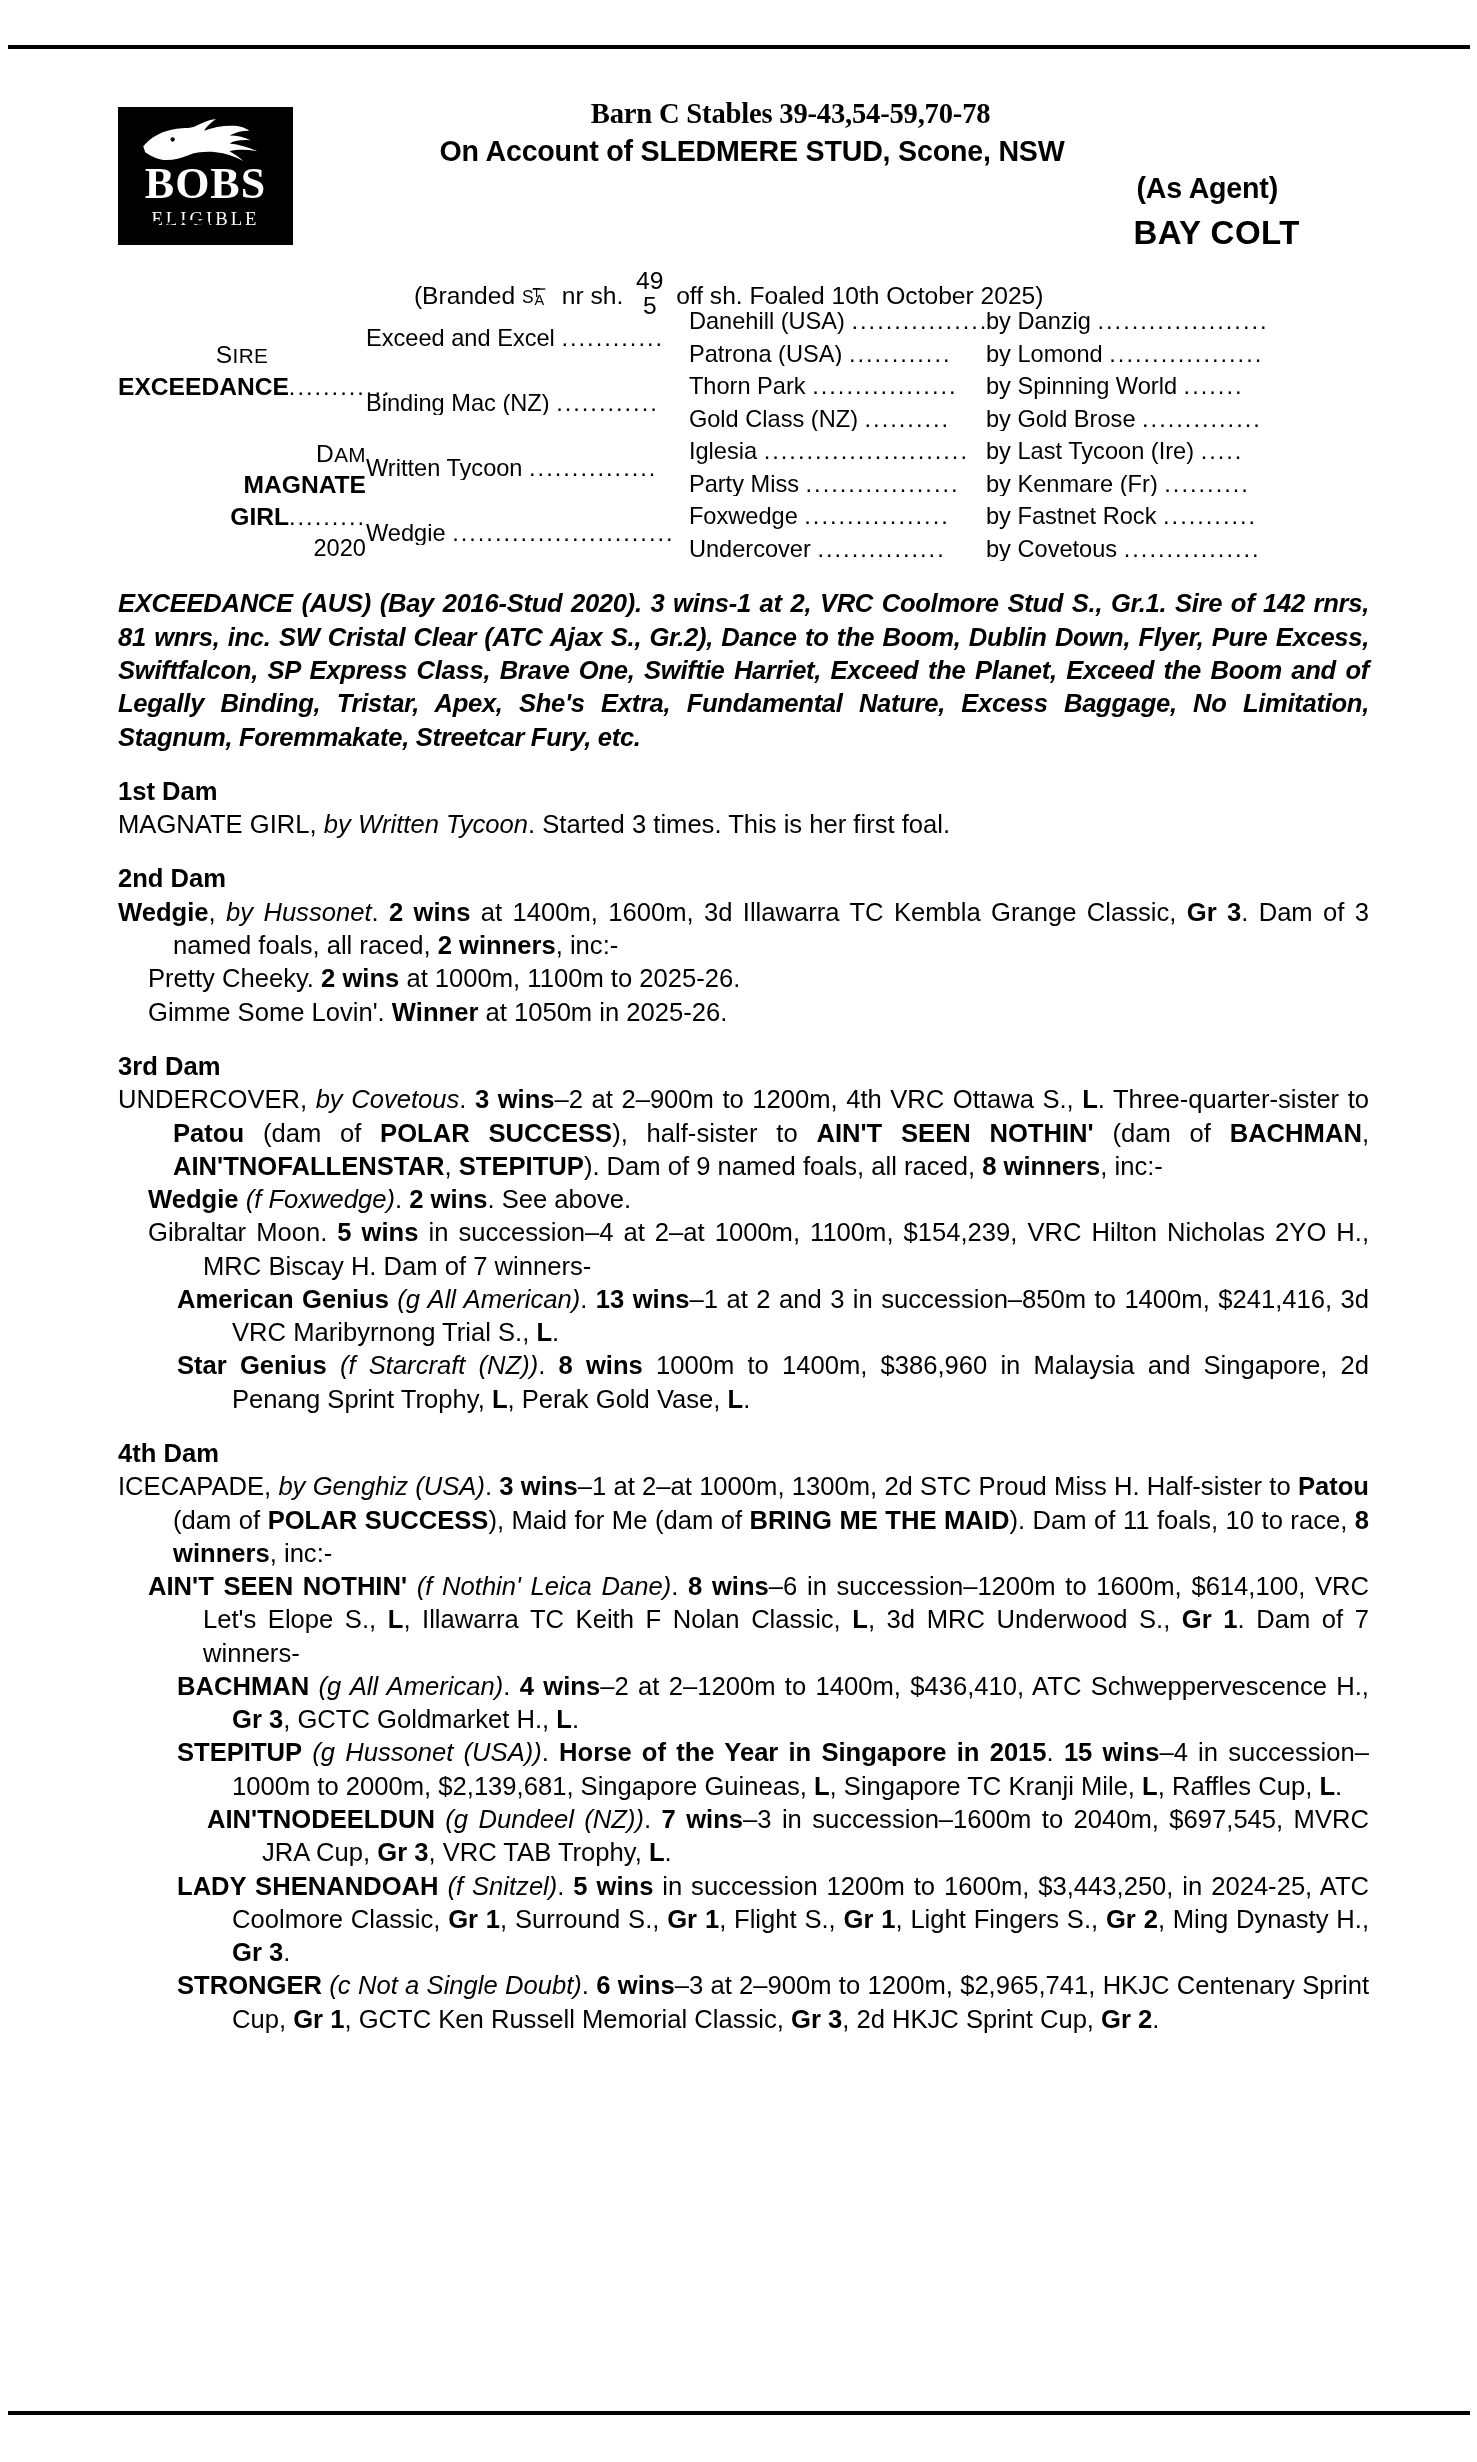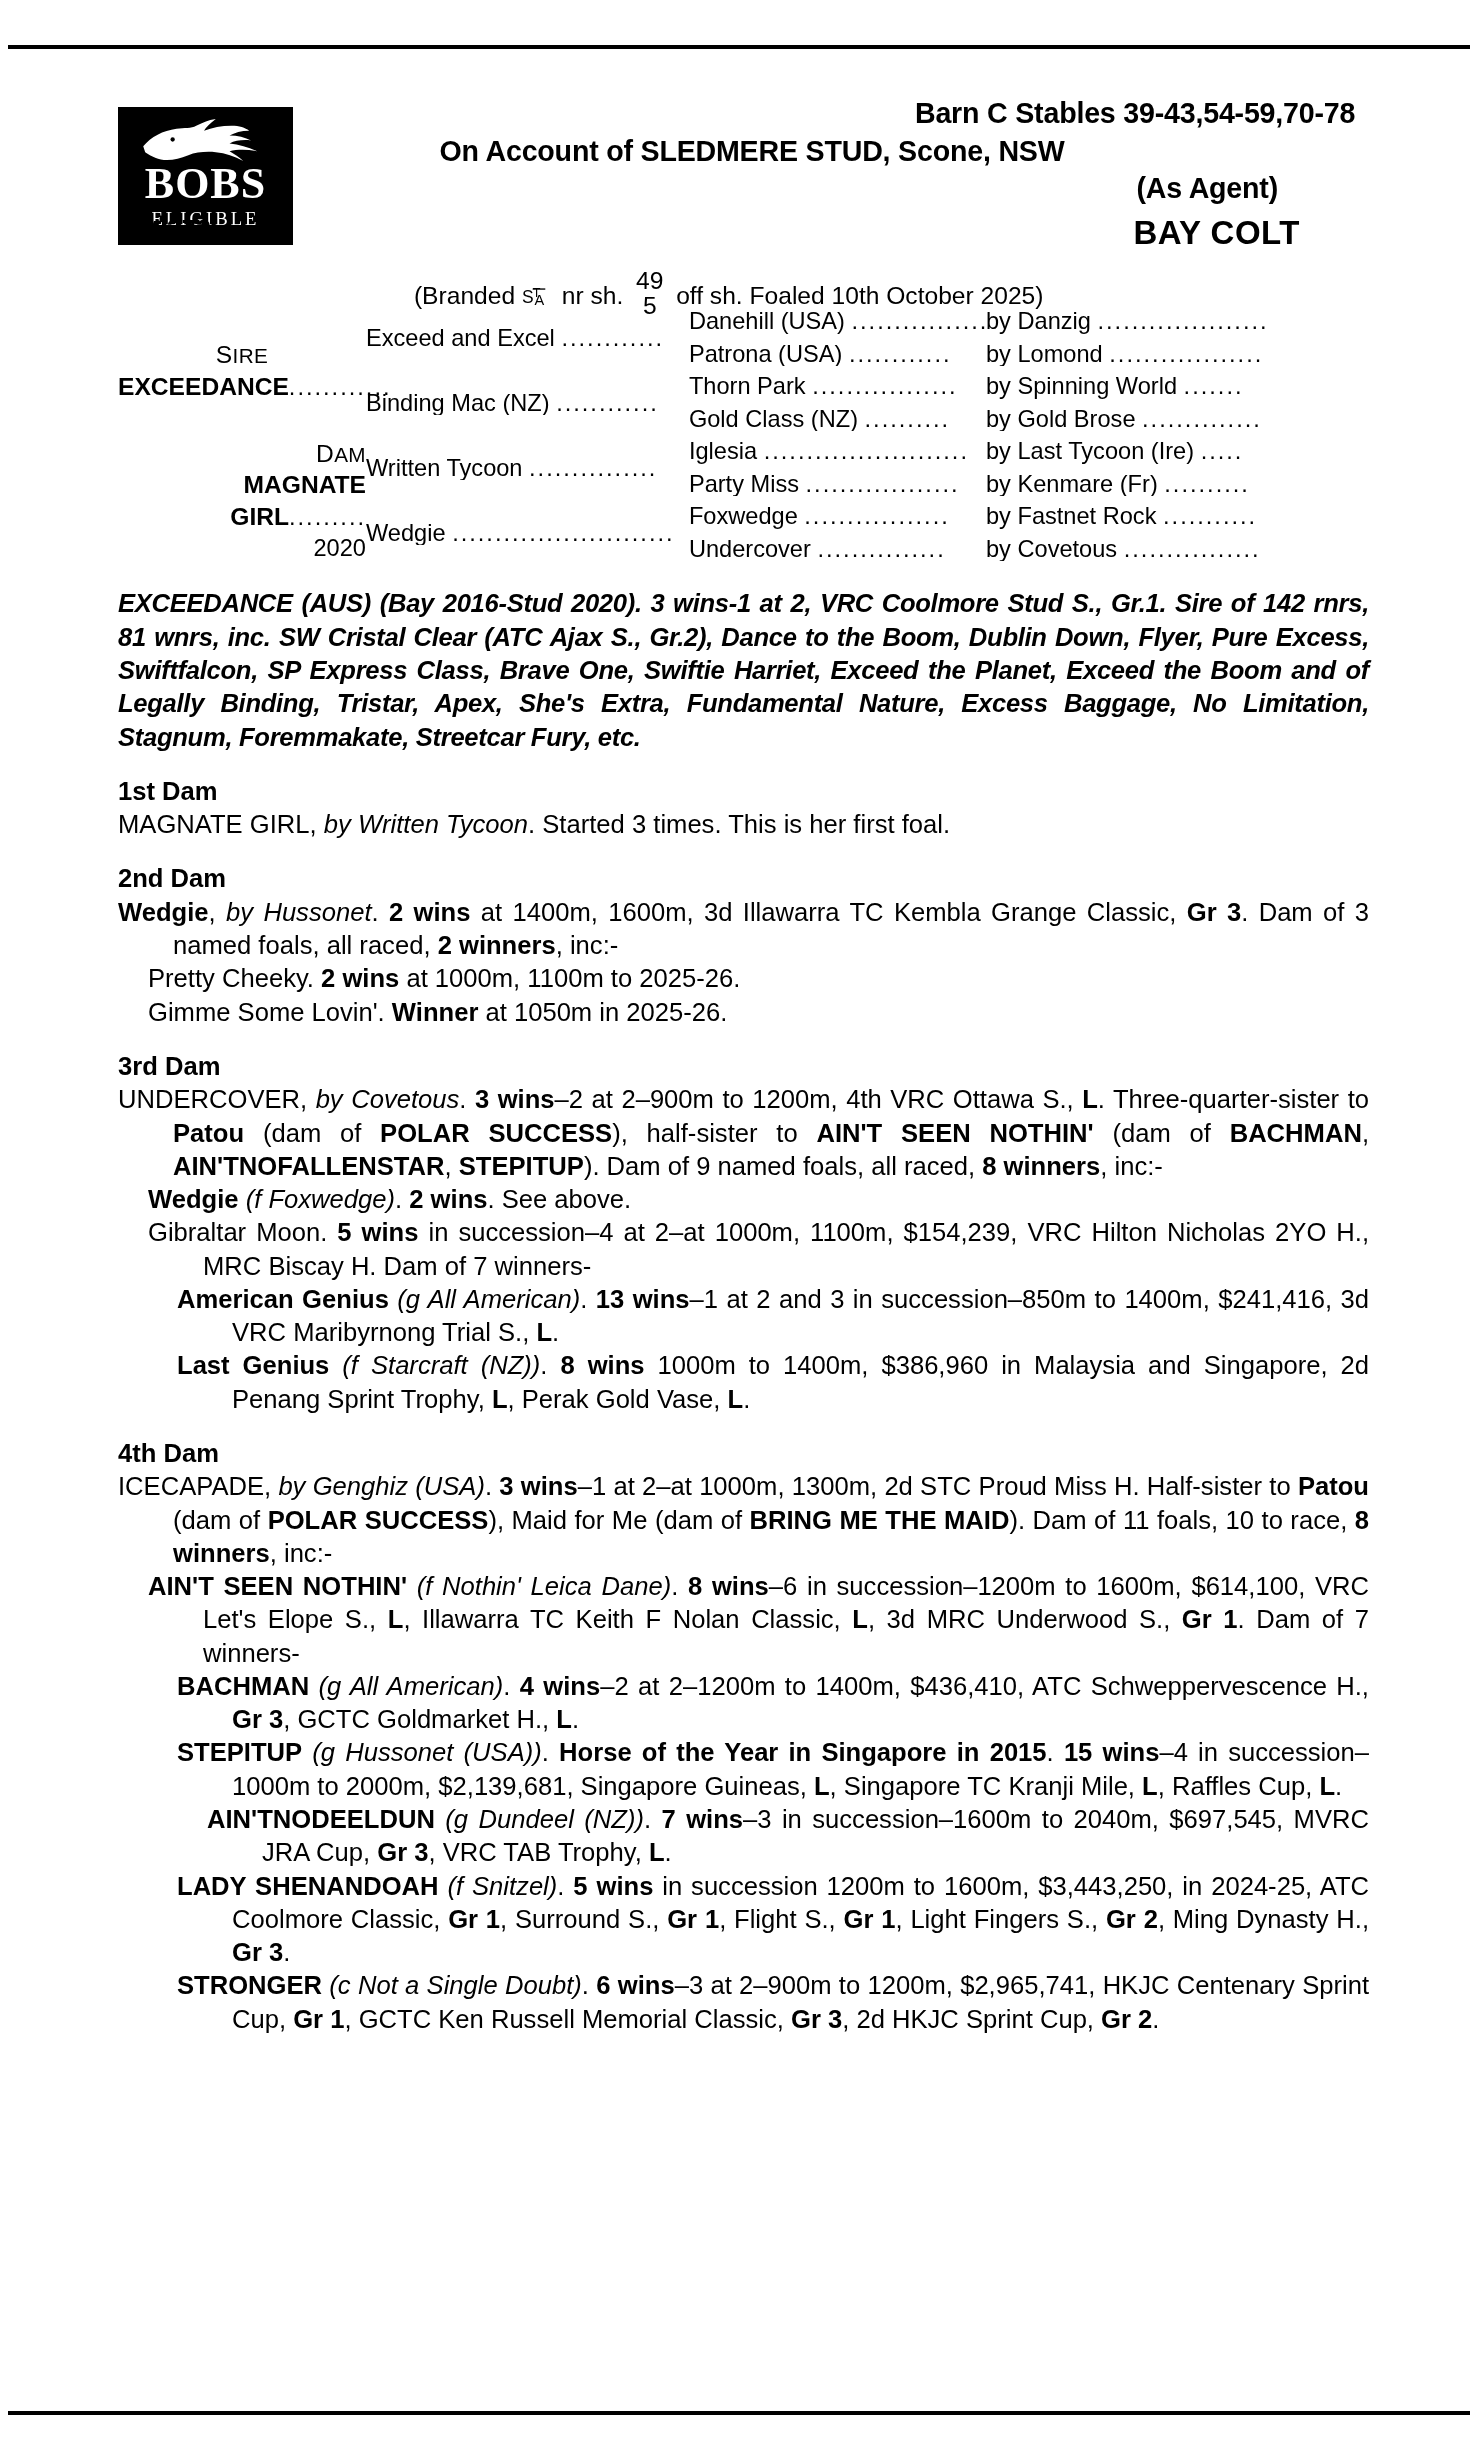--- a/index.html
+++ b/index.html
@@ -76,21 +76,21 @@
   }
 
   .hdr-lines {
     text-align: center;
     font-weight: 700;
     font-size: 28.6px;
     line-height: 1.32;
     padding-left: 108px;
     letter-spacing: -0.2px;
   }
-  .hdr-barn { text-align: right; padding-right: 13.8px; }
+  .hdr-barn { padding-right: 13.8px; font-family: Liberation Serif, serif; }
   .hdr-account { text-align: center; padding-right: 91px; }
   .hdr-agent  { text-align: right; padding-right: 91px; }
 
   .lot-row {
     position: relative;
     height: 51px;
   }
   .lot-no {
     position: absolute;
     left: 0;
@@ -303,21 +303,21 @@
           <p class="ped-p" style="padding-left: 55px;"><span class="hang" style="margin-left: -55px;"><b>Wedgie</b><span>, </span><i>by Hussonet</i><span>. </span><b>2 wins</b><span> at 1400m, 1600m, 3d Illawarra TC Kembla Grange Classic, </span><b>Gr 3</b><span>. Dam of 3 named foals, all raced, </span><b>2 winners</b><span>, inc:-</span></span></p>
           <p class="ped-p" style="padding-left: 85px;"><span class="hang" style="margin-left: -55px;"><span>Pretty Cheeky. </span><b>2 wins</b><span> at 1000m, 1100m to 2025-26.</span></span></p>
           <p class="ped-p" style="padding-left: 85px;"><span class="hang" style="margin-left: -55px;"><span>Gimme Some Lovin'. </span><b>Winner</b><span> at 1050m in 2025-26.</span></span></p>
         </div>
         <div class="dam-section">
           <h2 class="dam-head">3rd Dam</h2>
           <p class="ped-p" style="padding-left: 55px;"><span class="hang" style="margin-left: -55px;"><span>UNDERCOVER, </span><i>by Covetous</i><span>. </span><b>3 wins</b><span>–2 at 2–900m to 1200m, 4th VRC Ottawa S., </span><b>L</b><span>. Three-quarter-sister to </span><b>Patou</b><span> (dam of </span><b>POLAR SUCCESS</b><span>), half-sister to </span><b>AIN'T SEEN NOTHIN'</b><span> (dam of </span><b>BACHMAN</b><span>, </span><b>AIN'TNOFALLENSTAR</b><span>, </span><b>STEPITUP</b><span>). Dam of 9 named foals, all raced, </span><b>8 winners</b><span>, inc:-</span></span></p>
           <p class="ped-p" style="padding-left: 85px;"><span class="hang" style="margin-left: -55px;"><b>Wedgie</b><span> </span><i>(f Foxwedge)</i><span>. </span><b>2 wins</b><span>. See above.</span></span></p>
           <p class="ped-p" style="padding-left: 85px;"><span class="hang" style="margin-left: -55px;"><span>Gibraltar Moon. </span><b>5 wins</b><span> in succession–4 at 2–at 1000m, 1100m, $154,239, VRC Hilton Nicholas 2YO H., MRC Biscay H. Dam of 7 winners-</span></span></p>
           <p class="ped-p" style="padding-left: 114px;"><span class="hang" style="margin-left: -55px;"><b>American Genius</b><span> </span><i>(g All American)</i><span>. </span><b>13 wins</b><span>–1 at 2 and 3 in succession–850m to 1400m, $241,416, 3d VRC Maribyrnong Trial S., </span><b>L</b><span>.</span></span></p>
-          <p class="ped-p" style="padding-left: 114px;"><span class="hang" style="margin-left: -55px;"><b>Last Genius</b><span> </span><i>(f Starcraft (NZ))</i><span>. </span><b>8 wins</b><span> 1000m to 1400m, $386,960 in Malaysia and Singapore, 2d Penang Sprint Trophy, </span><b>L</b><span>, Perak Gold Vase, </span><b>L</b><span>.</span></span></p>
+          <p class="ped-p" style="padding-left: 114px;"><span class="hang" style="margin-left: -55px;"><b>Star Genius</b><span> </span><i>(f Starcraft (NZ))</i><span>. </span><b>8 wins</b><span> 1000m to 1400m, $386,960 in Malaysia and Singapore, 2d Penang Sprint Trophy, </span><b>L</b><span>, Perak Gold Vase, </span><b>L</b><span>.</span></span></p>
         </div>
         <div class="dam-section">
           <h2 class="dam-head">4th Dam</h2>
           <p class="ped-p" style="padding-left: 55px;"><span class="hang" style="margin-left: -55px;"><span>ICECAPADE, </span><i>by Genghiz (USA)</i><span>. </span><b>3 wins</b><span>–1 at 2–at 1000m, 1300m, 2d STC Proud Miss H. Half-sister to </span><b>Patou</b><span> (dam of </span><b>POLAR SUCCESS</b><span>), Maid for Me (dam of </span><b>BRING ME THE MAID</b><span>). Dam of 11 foals, 10 to race, </span><b>8 winners</b><span>, inc:-</span></span></p>
           <p class="ped-p" style="padding-left: 85px;"><span class="hang" style="margin-left: -55px;"><b>AIN'T SEEN NOTHIN'</b><span> </span><i>(f Nothin' Leica Dane)</i><span>. </span><b>8 wins</b><span>–6 in succession–1200m to 1600m, $614,100, VRC Let's Elope S., </span><b>L</b><span>, Illawarra TC Keith F Nolan Classic, </span><b>L</b><span>, 3d MRC Underwood S., </span><b>Gr 1</b><span>. Dam of 7 winners-</span></span></p>
           <p class="ped-p" style="padding-left: 114px;"><span class="hang" style="margin-left: -55px;"><b>BACHMAN</b><span> </span><i>(g All American)</i><span>. </span><b>4 wins</b><span>–2 at 2–1200m to 1400m, $436,410, ATC Schweppervescence H., </span><b>Gr 3</b><span>, GCTC Goldmarket H., </span><b>L</b><span>.</span></span></p>
           <p class="ped-p" style="padding-left: 114px;"><span class="hang" style="margin-left: -55px;"><b>STEPITUP</b><span> </span><i>(g Hussonet (USA))</i><span>. </span><b>Horse of the Year in Singapore in 2015</b><span>. </span><b>15 wins</b><span>–4 in succession–1000m to 2000m, $2,139,681, Singapore Guineas, </span><b>L</b><span>, Singapore TC Kranji Mile, </span><b>L</b><span>, Raffles Cup, </span><b>L</b><span>.</span></span></p>
           <p class="ped-p" style="padding-left: 144px;"><span class="hang" style="margin-left: -55px;"><b>AIN'TNODEELDUN</b><span> </span><i>(g Dundeel (NZ))</i><span>. </span><b>7 wins</b><span>–3 in succession–1600m to 2040m, $697,545, MVRC JRA Cup, </span><b>Gr 3</b><span>, VRC TAB Trophy, </span><b>L</b><span>.</span></span></p>
           <p class="ped-p" style="padding-left: 114px;"><span class="hang" style="margin-left: -55px;"><b>LADY SHENANDOAH</b><span> </span><i>(f Snitzel)</i><span>. </span><b>5 wins</b><span> in succession 1200m to 1600m, $3,443,250, in 2024-25, ATC Coolmore Classic, </span><b>Gr 1</b><span>, Surround S., </span><b>Gr 1</b><span>, Flight S., </span><b>Gr 1</b><span>, Light Fingers S., </span><b>Gr 2</b><span>, Ming Dynasty H., </span><b>Gr 3</b><span>.</span></span></p>
           <p class="ped-p" style="padding-left: 114px;"><span class="hang" style="margin-left: -55px;"><b>STRONGER</b><span> </span><i>(c Not a Single Doubt)</i><span>. </span><b>6 wins</b><span>–3 at 2–900m to 1200m, $2,965,741, HKJC Centenary Sprint Cup, </span><b>Gr 1</b><span>, GCTC Ken Russell Memorial Classic, </span><b>Gr 3</b><span>, 2d HKJC Sprint Cup, </span><b>Gr 2</b><span>.</span></span></p>

